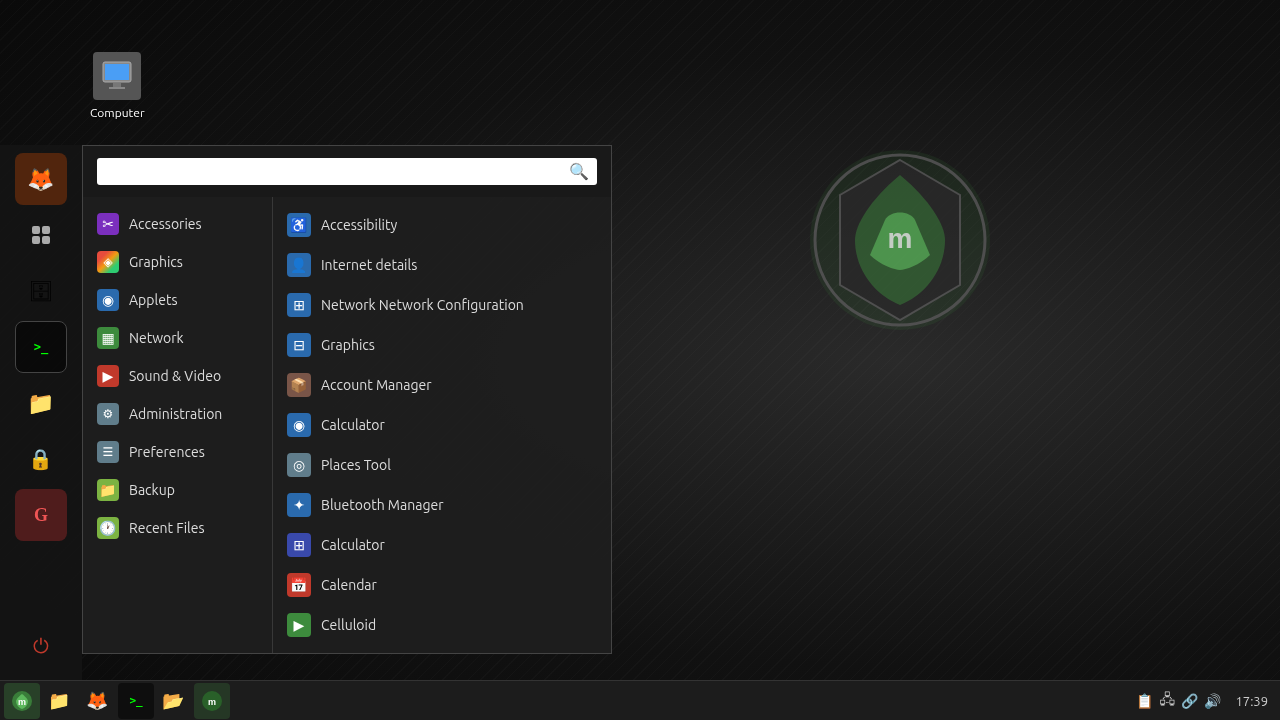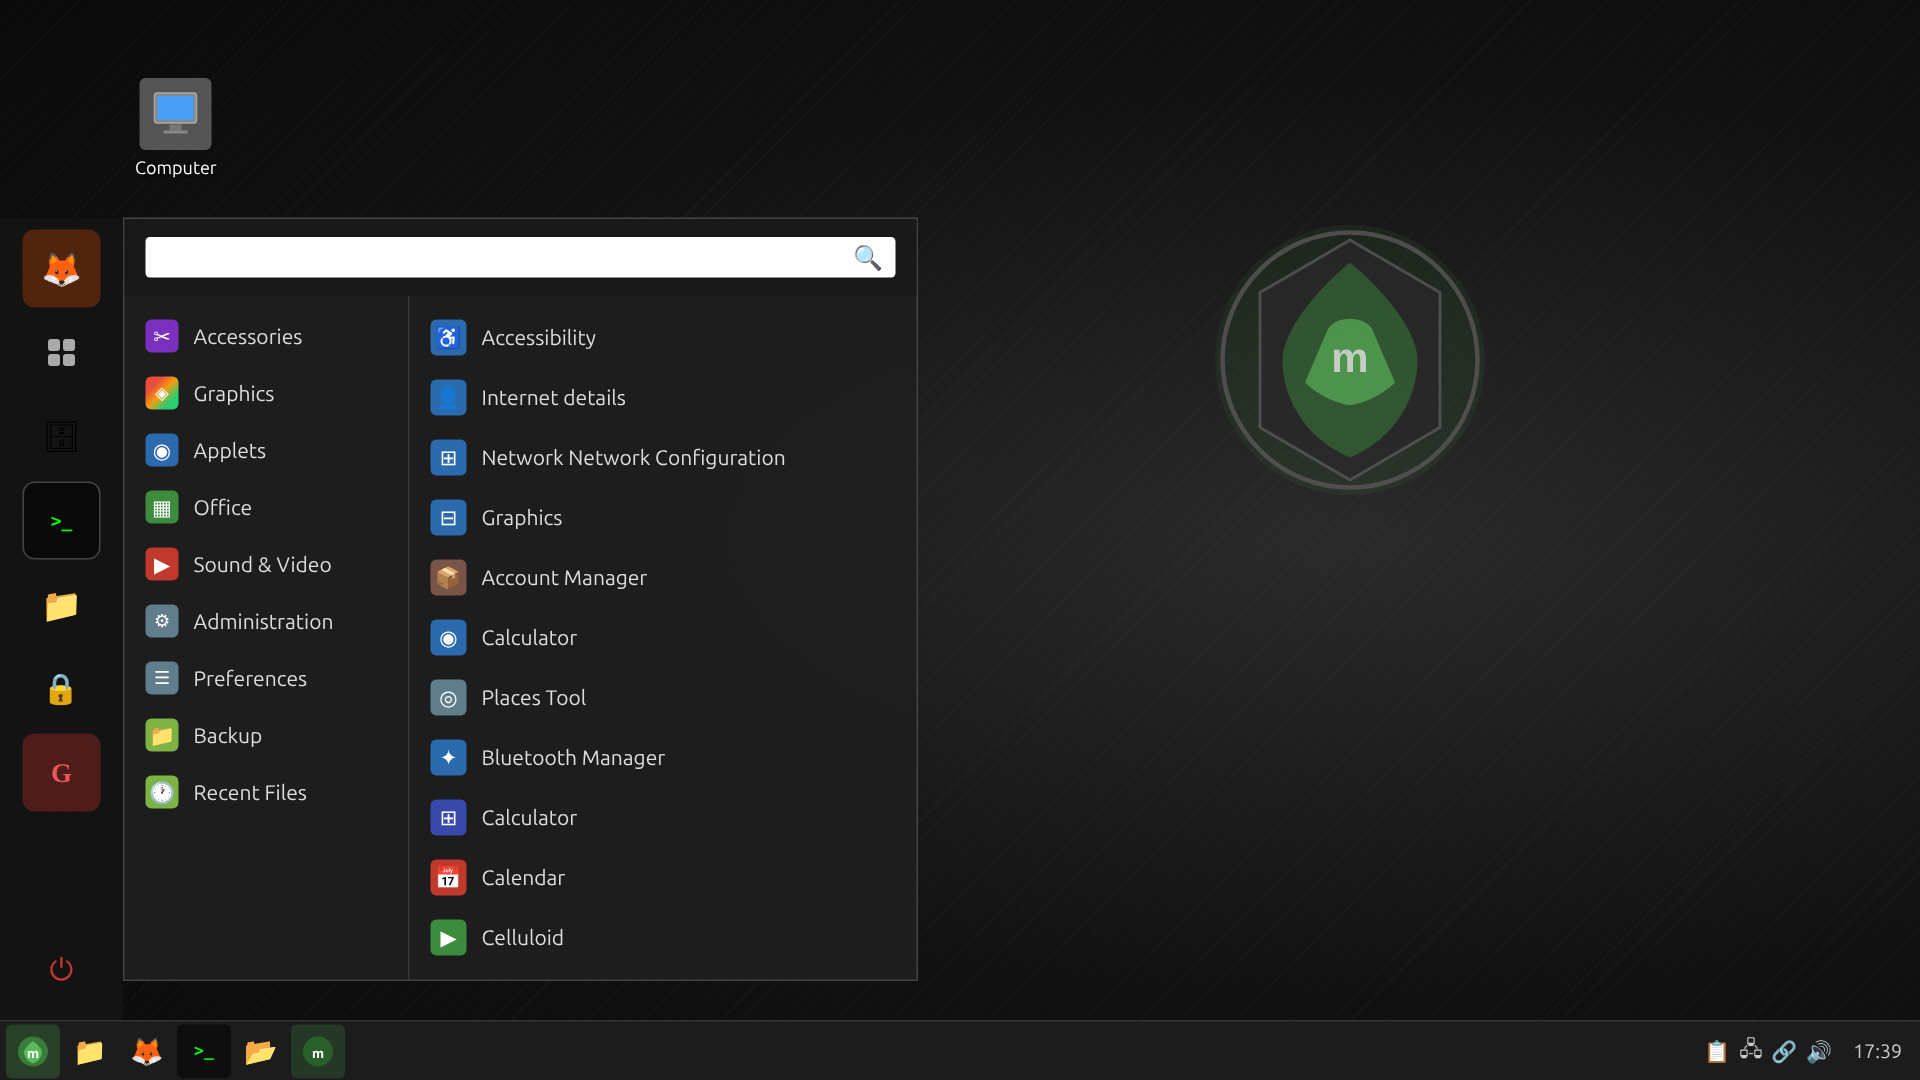--- a/index.html
+++ b/index.html
@@ -358,21 +358,21 @@
           <span>Graphics</span>
         </div>
 
         <div class="category-item">
           <div class="cat-icon ic-blue">◉</div>
           <span>Applets</span>
         </div>
 
         <div class="category-item">
           <div class="cat-icon ic-green">▦</div>
-          <span>Office</span>
+          <span>Network</span>
         </div>
 
         <div class="category-item">
           <div class="cat-icon ic-red">▶</div>
           <span>Sound &amp; Video</span>
         </div>
 
         <div class="category-item">
           <div class="cat-icon ic-gray" style="font-size:12px;">⚙</div>
           <span>Administration</span>

